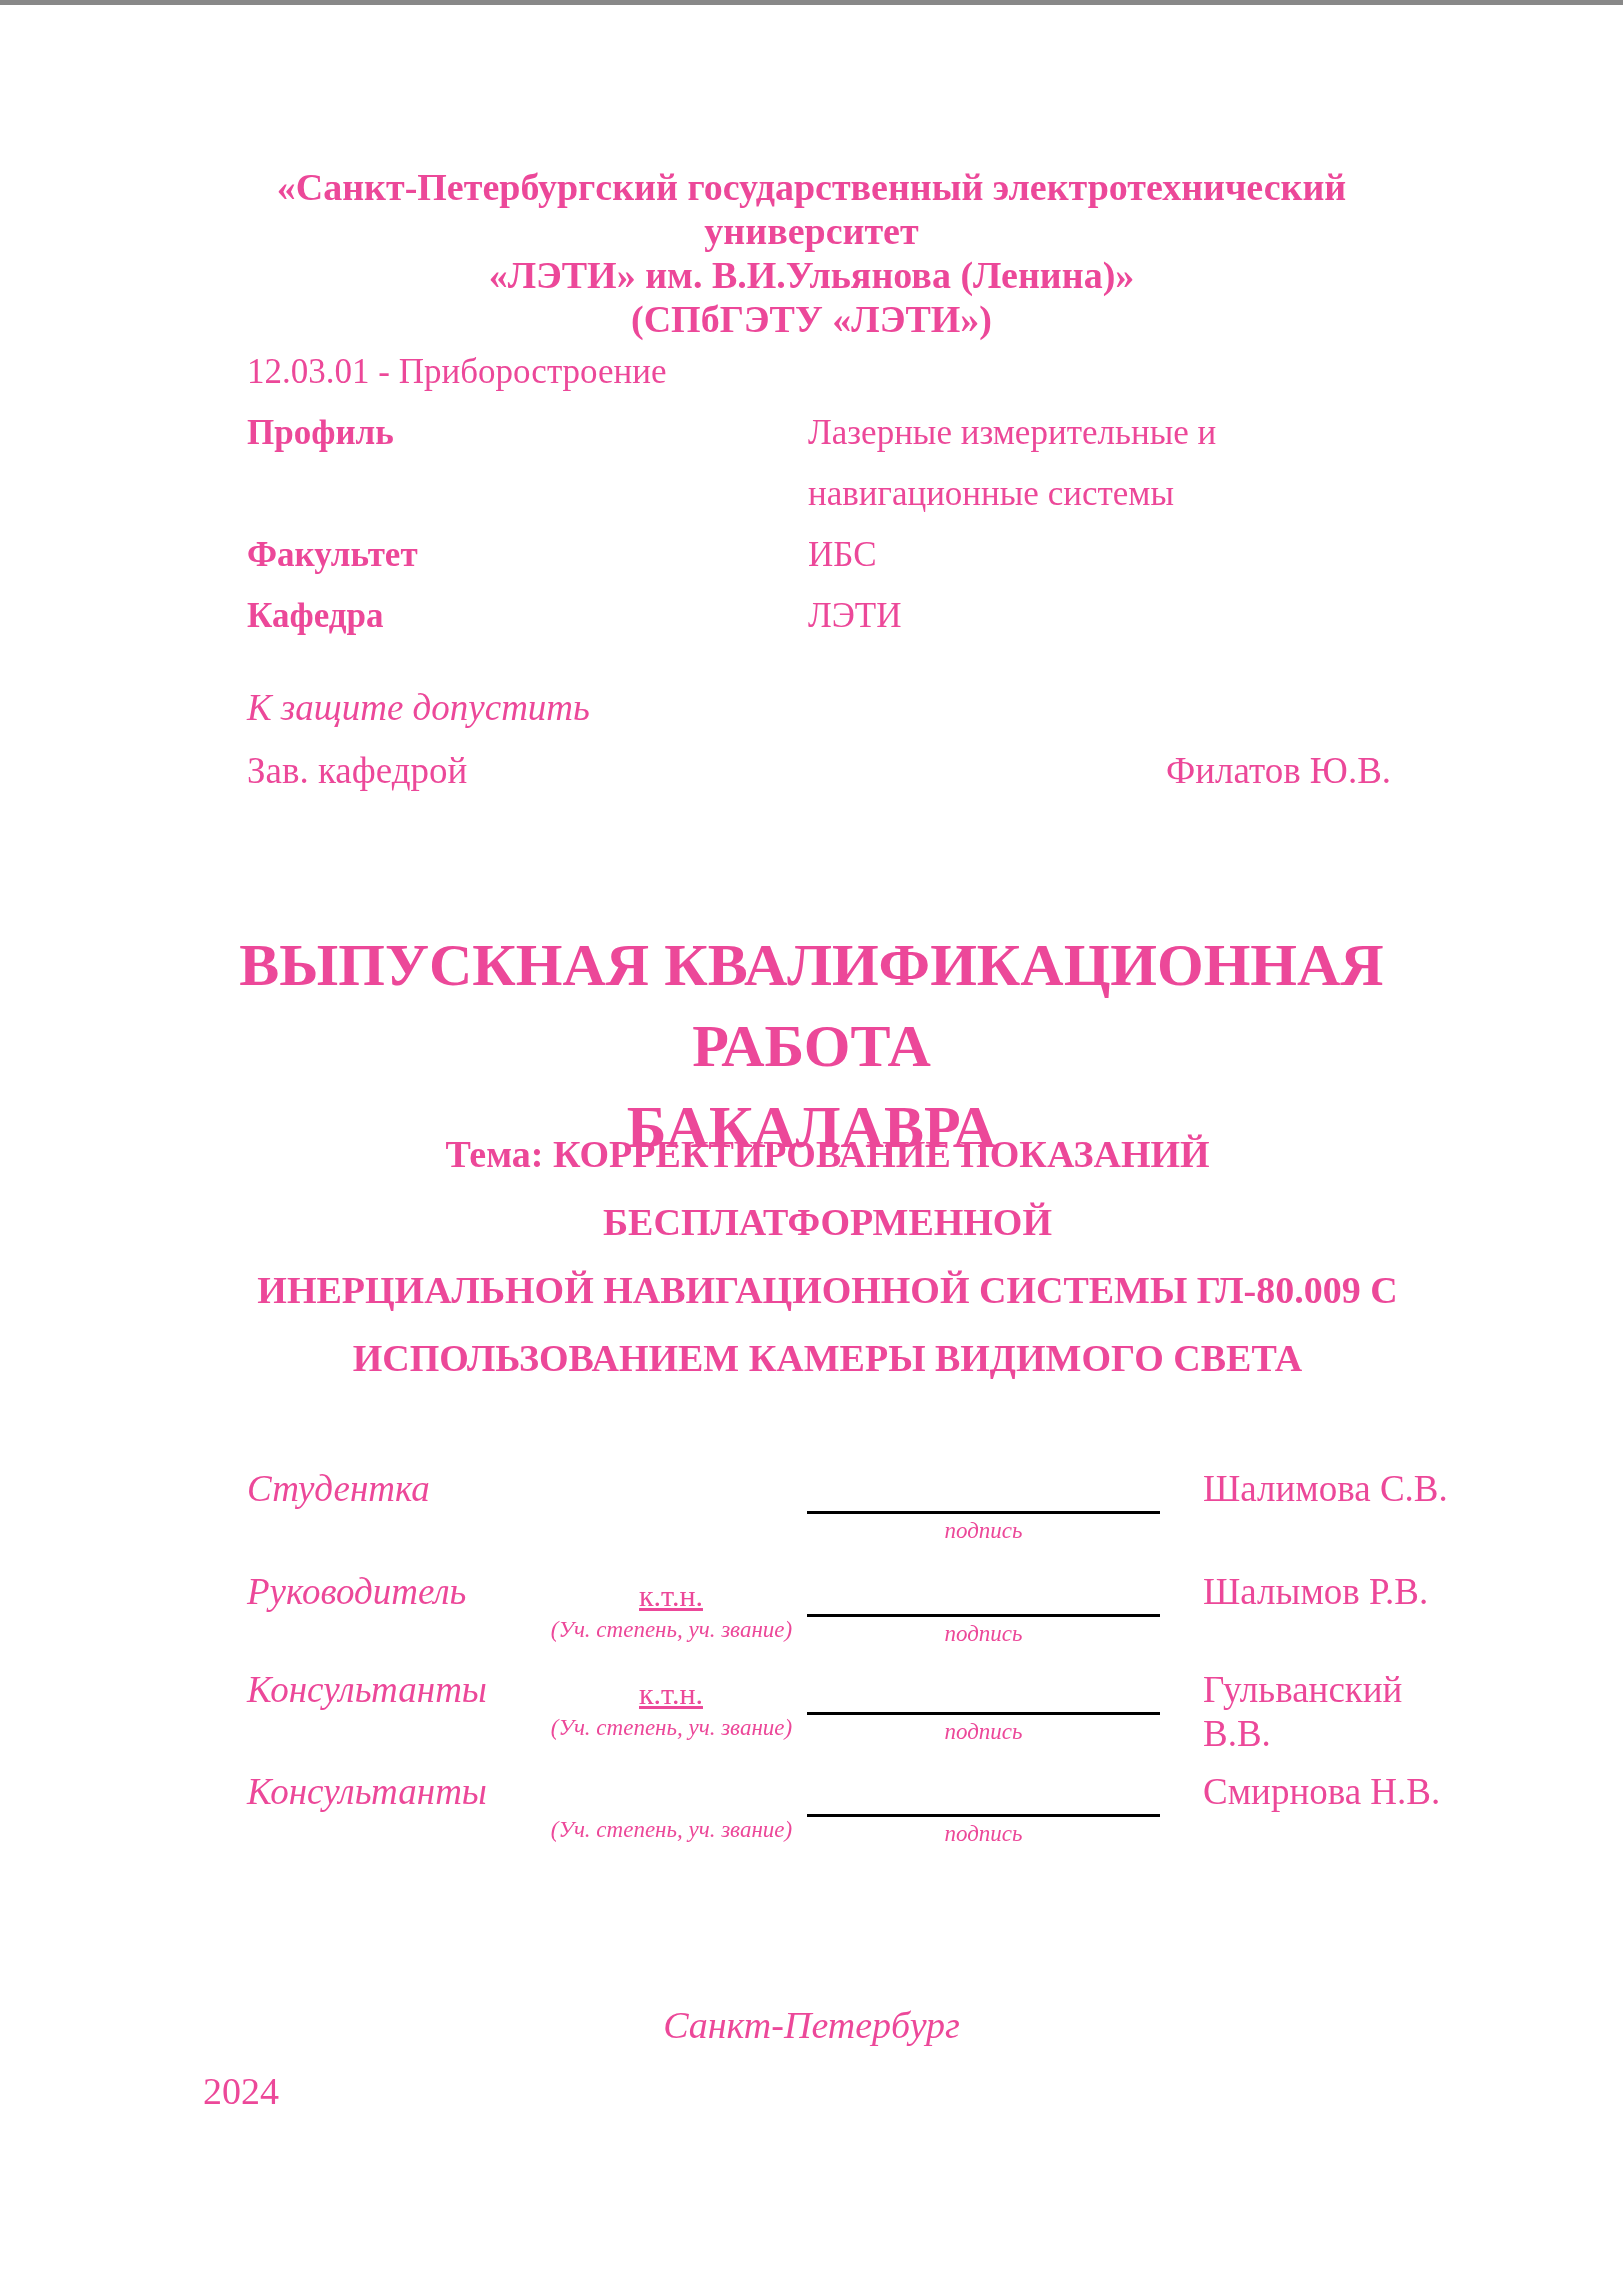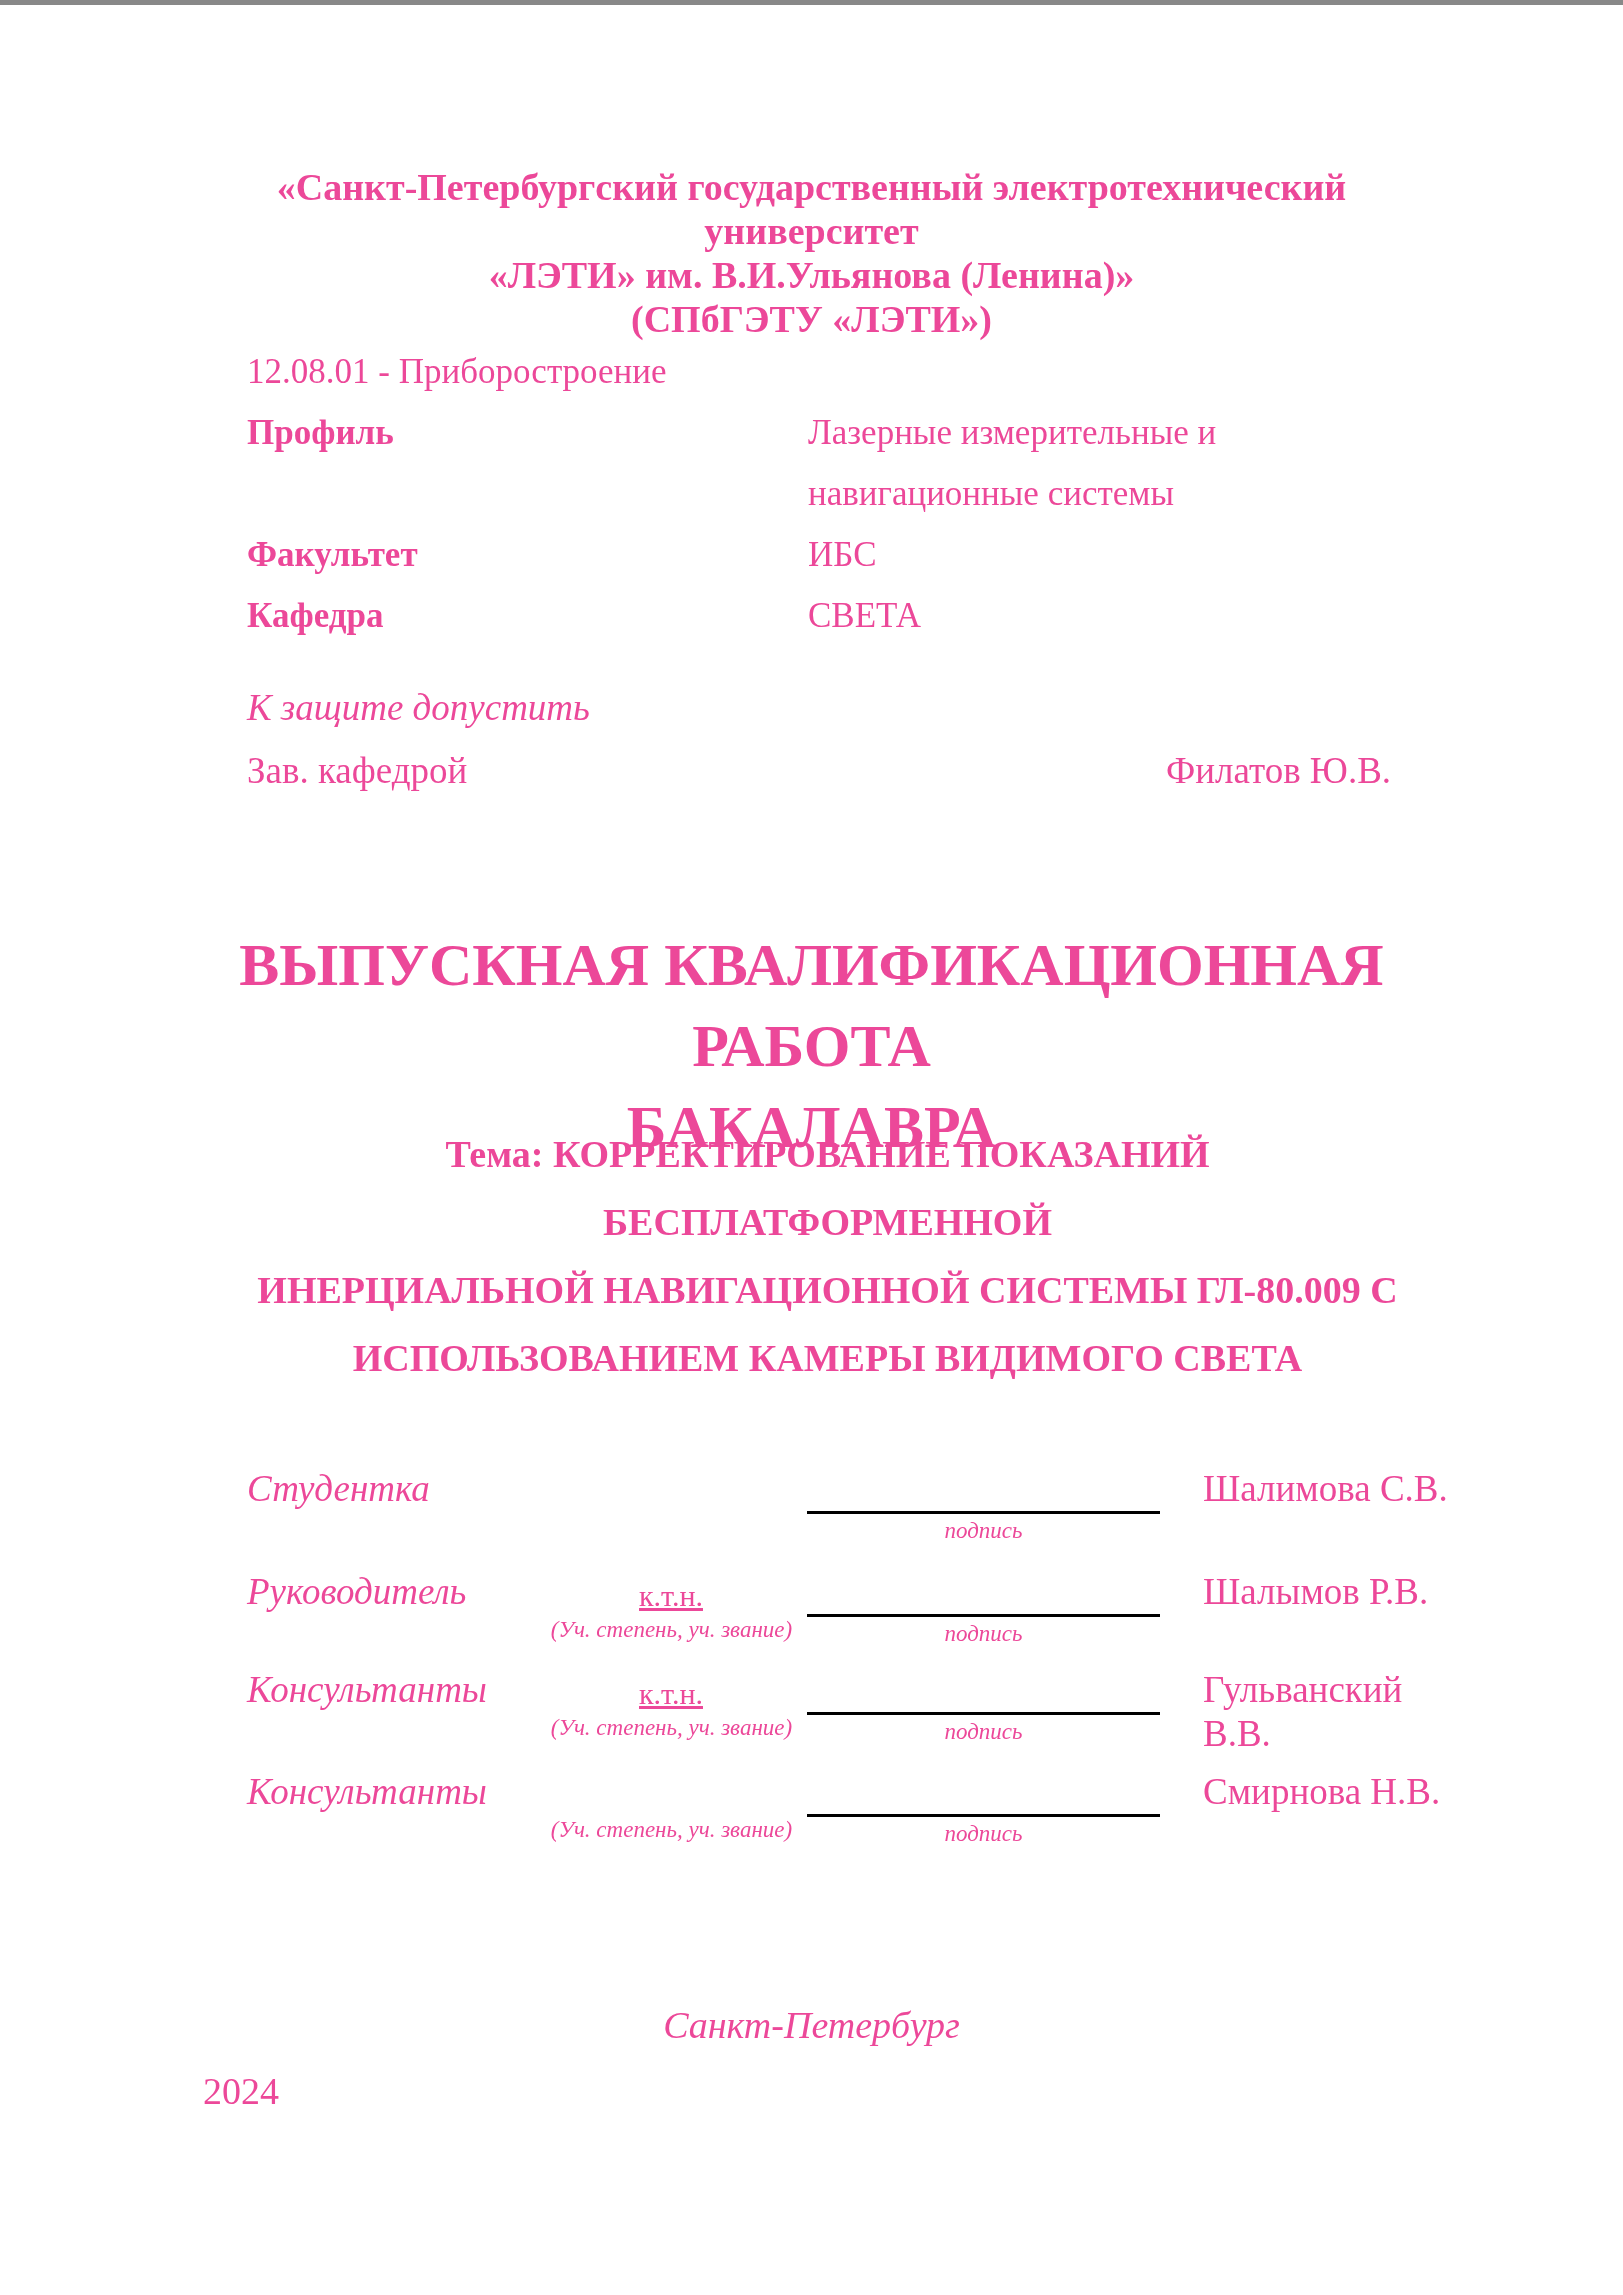--- a/index.html
+++ b/index.html
@@ -109,37 +109,37 @@
 <div class="page">
 
   <div class="abs university">
     <div>«Санкт-Петербургский государственный электротехнический университет</div>
     <div>«ЛЭТИ» им. В.И.Ульянова (Ленина)»</div>
     <div>(СПбГЭТУ «ЛЭТИ»)</div>
   </div>
 
   <div class="abs info-block">
     <div class="info-row">
-      <div class="info-value">12.08.01 - Приборостроение</div>
+      <div class="info-value">12.03.01 - Приборостроение</div>
     </div>
     <div class="info-row">
       <div class="info-label">Профиль</div>
       <div class="info-value">Лазерные измерительные и</div>
     </div>
     <div class="info-row">
       <div class="info-label"></div>
       <div class="info-value">навигационные системы</div>
     </div>
     <div class="info-row">
       <div class="info-label">Факультет</div>
       <div class="info-value">ИБС</div>
     </div>
     <div class="info-row">
       <div class="info-label">Кафедра</div>
-      <div class="info-value">СВЕТА</div>
+      <div class="info-value">ЛЭТИ</div>
     </div>
   </div>
 
   <div class="abs admit-note">К защите допустить</div>
 
   <div class="abs head-row">
     <span>Зав. кафедрой</span>
     <span class="head-name">Филатов Ю.В.</span>
   </div>
 

